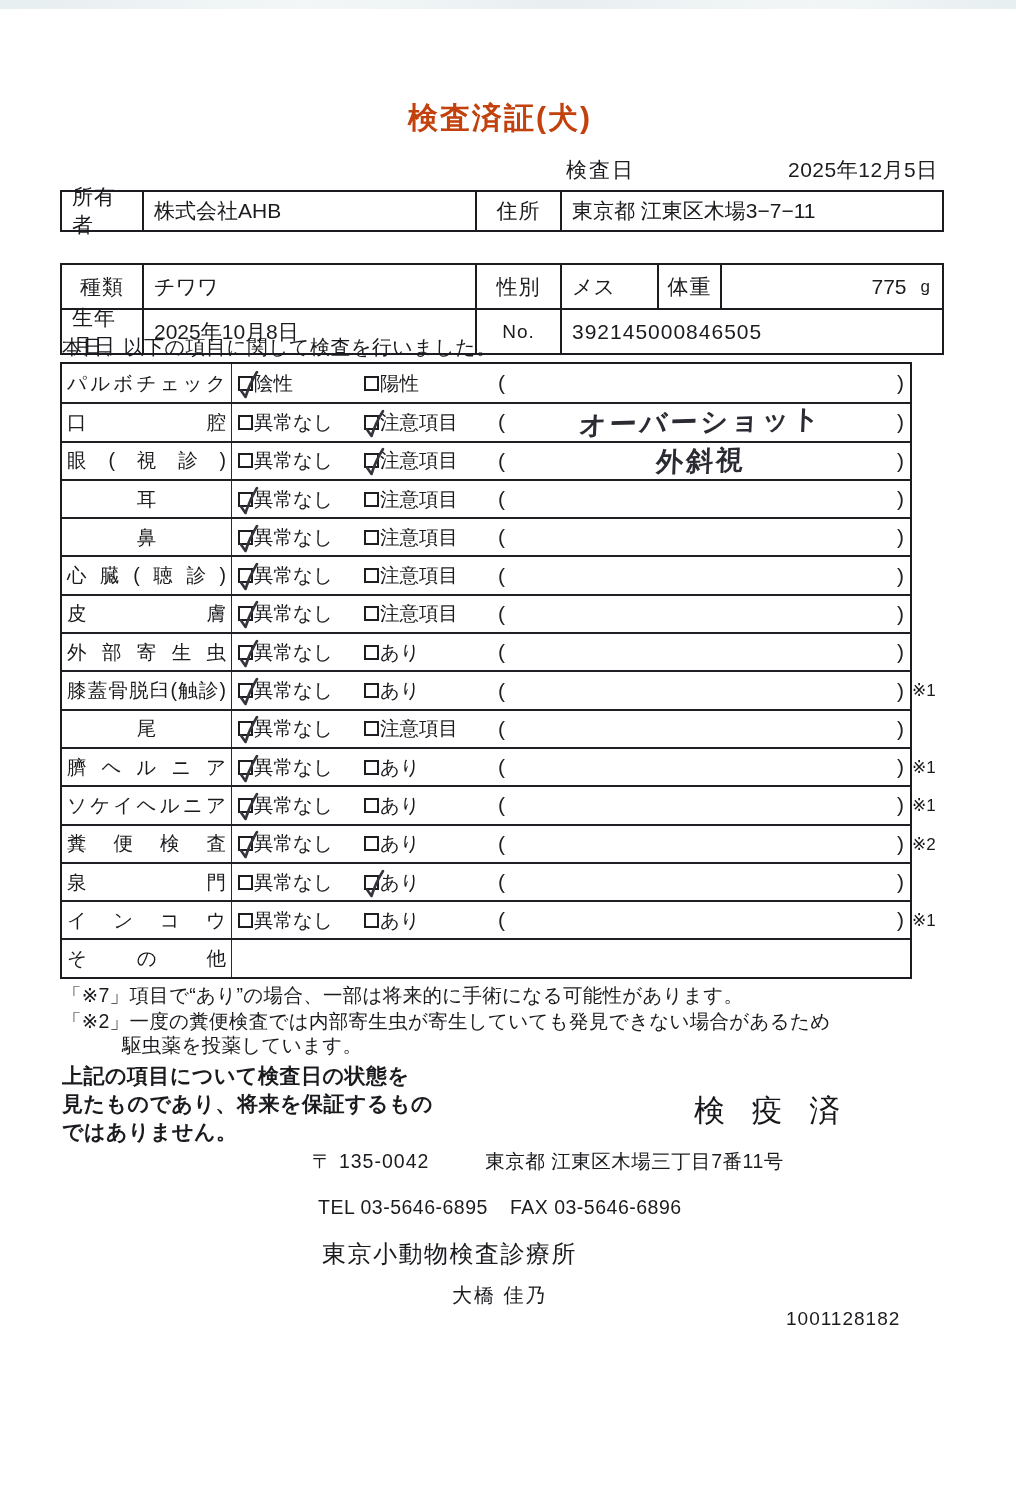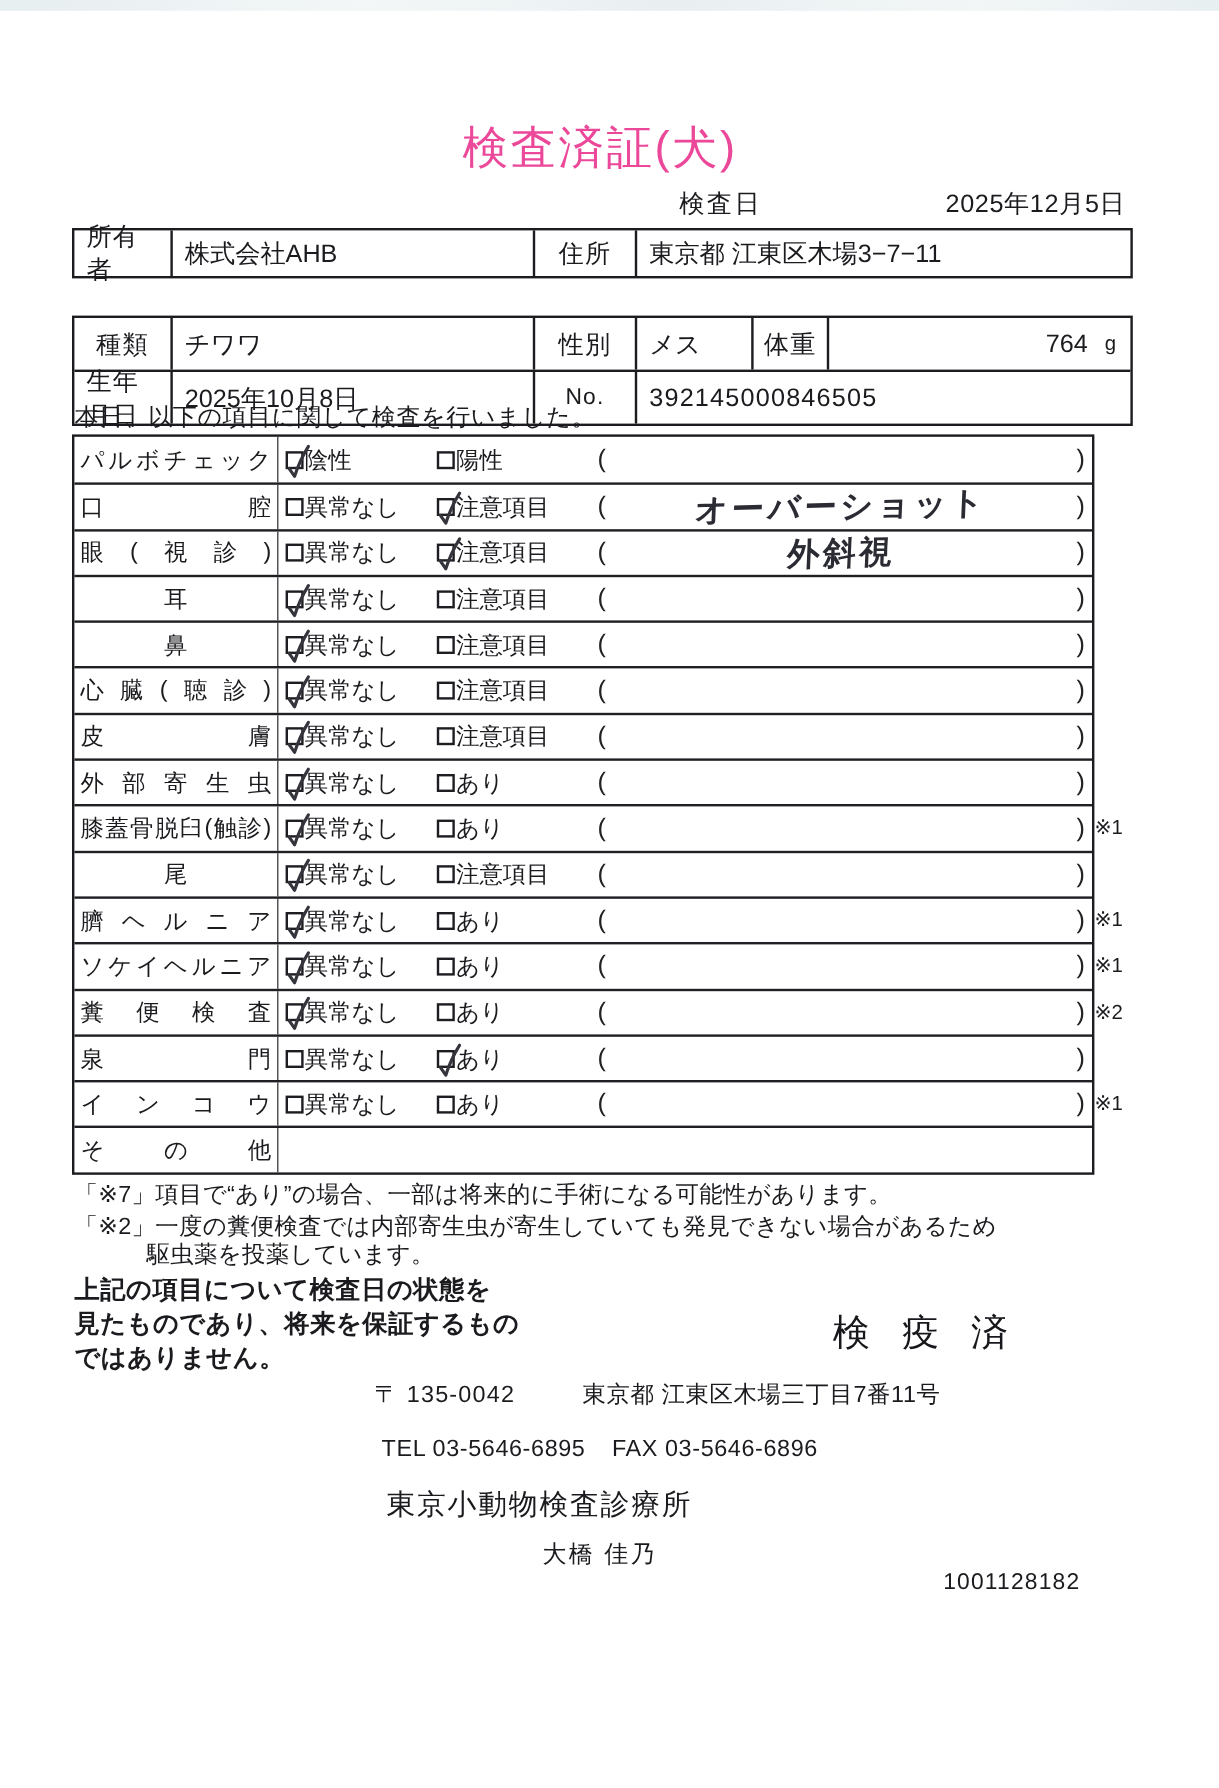--- a/index.html
+++ b/index.html
@@ -12,40 +12,40 @@
     overflow:hidden;
   }
   .scan-top-band {
     position:absolute; top:0; left:0; width:1016px; height:9px;
     background:linear-gradient(90deg,#e7eef0 0%,#f3f7f8 30%,#e9eff1 55%,#f2f6f7 80%,#e8eff1 100%);
   }
   .sheet { position:absolute; top:0; left:0; width:1016px; height:1490px; }
 
   .doc-title {
     position:absolute; top:98px; left:0; width:1000px;
-    text-align:center; font-size:38px; font-weight:400; letter-spacing:2px;
-    color:#ec4899;
+    text-align:center; font-size:30px; font-weight:700; letter-spacing:2px;
+    color:#c2410c;
   }
   .exam-date-row { position:absolute; top:156px; left:0; width:1016px; font-size:21px; }
   .exam-date-label { position:absolute; left:566px; top:0; letter-spacing:2px; }
   .exam-date-value { position:absolute; left:788px; top:0; letter-spacing:0.5px; }
 
   
   .hdr-table { position:absolute; left:60px; display:flex; flex-direction:column; border:2.5px solid #1c1c20; }
   .hdr-row { display:flex; }
   .hdr-row + .hdr-row { border-top:2px solid #1c1c20; }
   .hcell { display:flex; align-items:center; font-size:21px; padding:0 10px; box-sizing:border-box; }
   .hcell.lbl { justify-content:center; border-right:2px solid #1c1c20; letter-spacing:1px; }
   .hcell.brd-l { border-left:2px solid #1c1c20; }
   .owner-table { top:190px; width:880px; }
   .owner-table .hdr-row { height:38px; }
   .info-table { top:263px; width:880px; }
   .info-table .hdr-row { height:43px; }
   .w-owner-lbl { width:82px; }
-  .w-owner-val { width:300px; }
+  .w-owner-val { width:331px; }
   .w-addr-lbl { width:87px; justify-content:center; }
   .w-addr-val { flex:1; }
   .w-sex-val { width:95px; }
   .w-wt-lbl { width:65px; padding:0 4px; justify-content:center; }
   .w-wt-val { flex:1; justify-content:flex-end; padding-right:12px; }
   .weight-num { font-size:21px; }
   .weight-unit { font-size:17px; margin-left:14px; }
   .w-no-val { flex:1; letter-spacing:1px; }
 
   .statement { position:absolute; top:334px; left:62px; font-size:20px; letter-spacing:0.5px; }
@@ -129,21 +129,21 @@
   </div>
 
   <div class="hdr-table info-table">
     <div class="hdr-row">
       <div class="hcell lbl w-owner-lbl">種類</div>
       <div class="hcell w-owner-val">チワワ</div>
       <div class="hcell lbl brd-l w-addr-lbl">性別</div>
       <div class="hcell w-sex-val">メス</div>
       <div class="hcell lbl brd-l w-wt-lbl">体重</div>
       <div class="hcell w-wt-val">
-        <span class="weight-num">764</span>
+        <span class="weight-num">775</span>
         <span class="weight-unit">g</span>
       </div>
     </div>
     <div class="hdr-row">
       <div class="hcell lbl w-owner-lbl">生年月日</div>
       <div class="hcell w-owner-val">2025年10月8日</div>
       <div class="hcell lbl brd-l w-addr-lbl" style="font-size:19px;">No.</div>
       <div class="hcell w-no-val">392145000846505</div>
     </div>
   </div>

